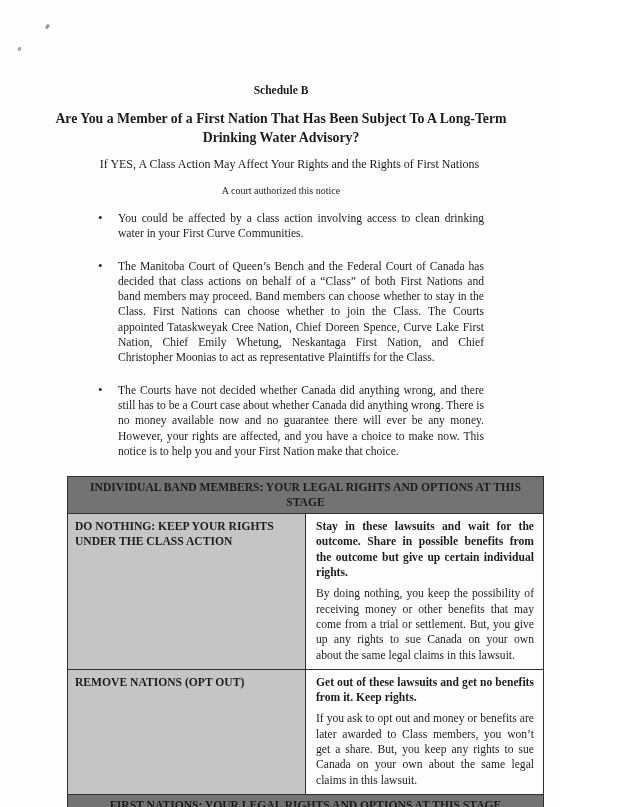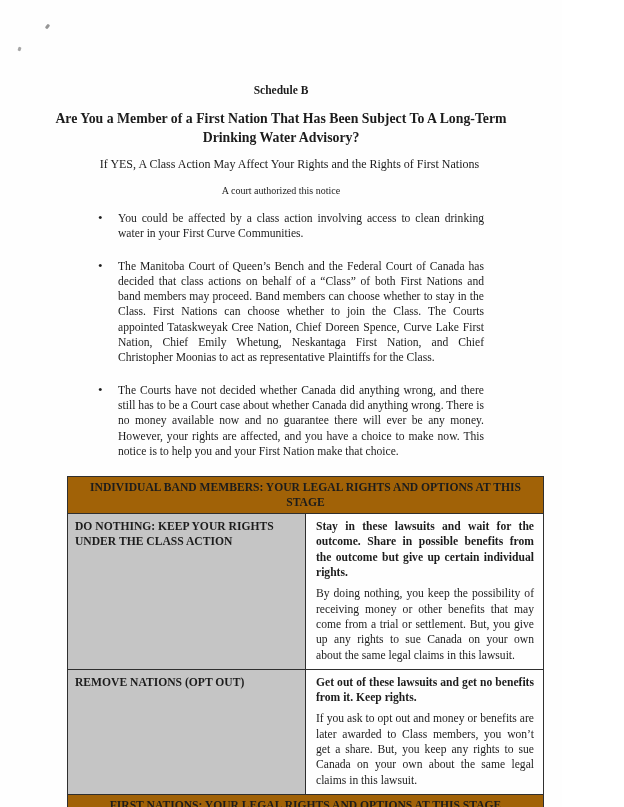--- a/index.html
+++ b/index.html
@@ -72,21 +72,21 @@
     width: 477px;
     border-collapse: collapse;
     table-layout: fixed;
   }
   table.options-table td {
     border: 1px solid #2f2f2f;
     vertical-align: top;
     box-sizing: border-box;
   }
   td.band-header {
-    background: #a16207;
+    background: #737373;
     font-weight: bold;
     text-align: center;
     font-size: 11.6px;
     line-height: 15px;
     padding: 3px 6px;
   }
   td.option-cell {
     background: #c5c5c5;
     font-weight: bold;
     width: 107px;

